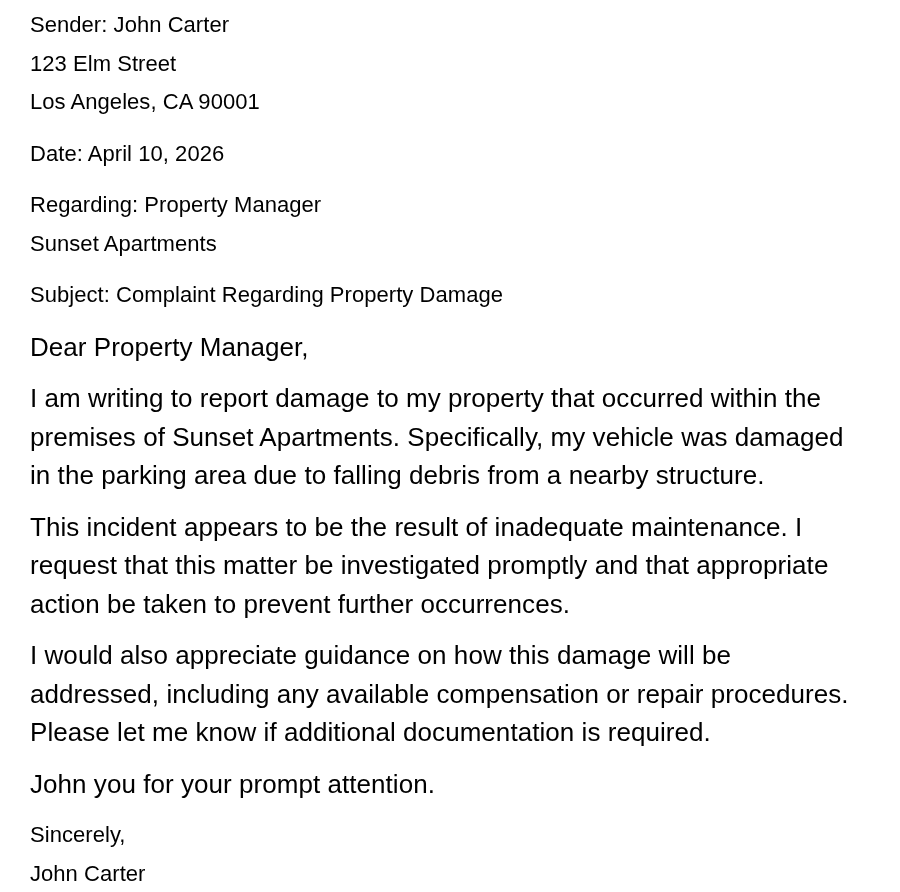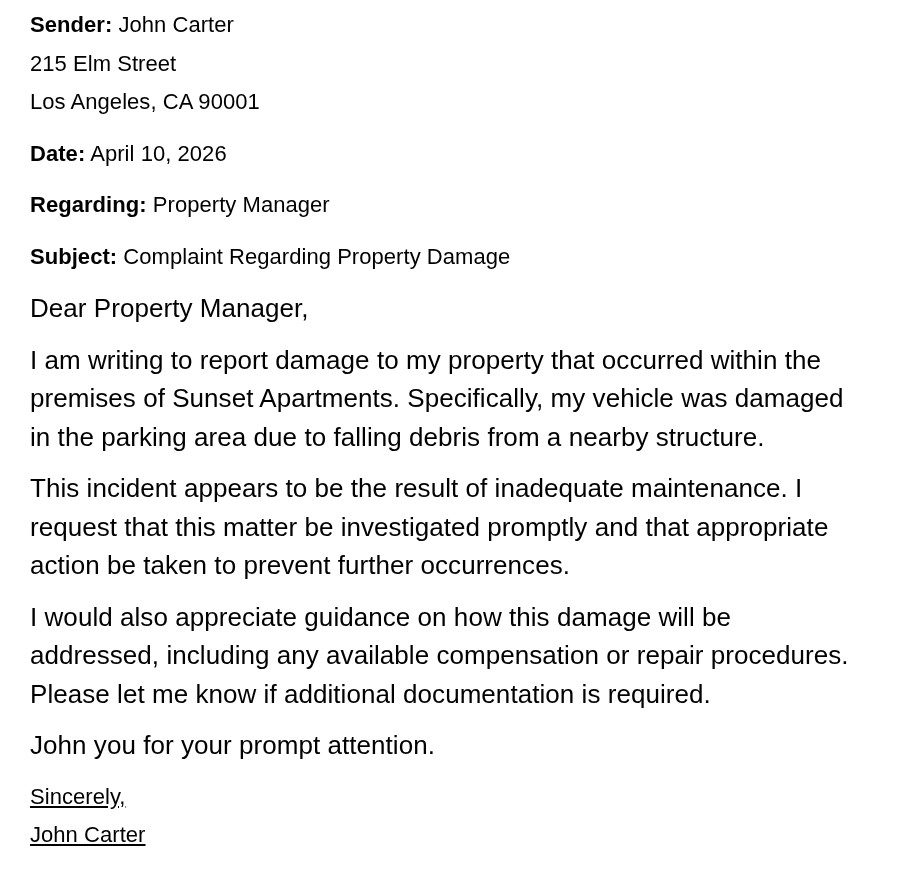--- a/index.html
+++ b/index.html
@@ -31,48 +31,48 @@
     white-space: nowrap;
   }
   .para {
     font-size: 26px;
     line-height: 38.5px;
     letter-spacing: 0.05px;
     text-align: left;
     max-width: 845px;
   }
   .lbl {
-    font-weight: bold;
+    font-weight: normal;
     margin-top: 12px;
   }
   .val {
     font-weight: normal;
   }
   .sig-block .line {
     white-space: nowrap;
-    text-decoration: underline;
   }
 </style>
 </head>
 <body>
 
 <div class="letter">
 
   <div class="block">
     <div class="line"><span class="lbl">Sender:</span> <span class="val">John Carter</span></div>
-    <div class="line">215 Elm Street</div>
+    <div class="line">123 Elm Street</div>
     <div class="line">Los Angeles, CA 90001</div>
   </div>
 
   <div class="block">
     <div class="line"><span class="lbl">Date:</span> <span class="val">April 10, 2026</span></div>
   </div>
 
   <div class="block">
     <div class="line"><span class="lbl">Regarding:</span> <span class="val">Property Manager</span></div>
+    <div class="line">Sunset Apartments</div>
   </div>
 
   <div class="block">
     <div class="line"><span class="lbl">Subject:</span> <span class="val">Complaint Regarding Property Damage</span></div>
   </div>
 
   <div class="block">
     <div class="para">Dear Property Manager,</div>
   </div>
 

